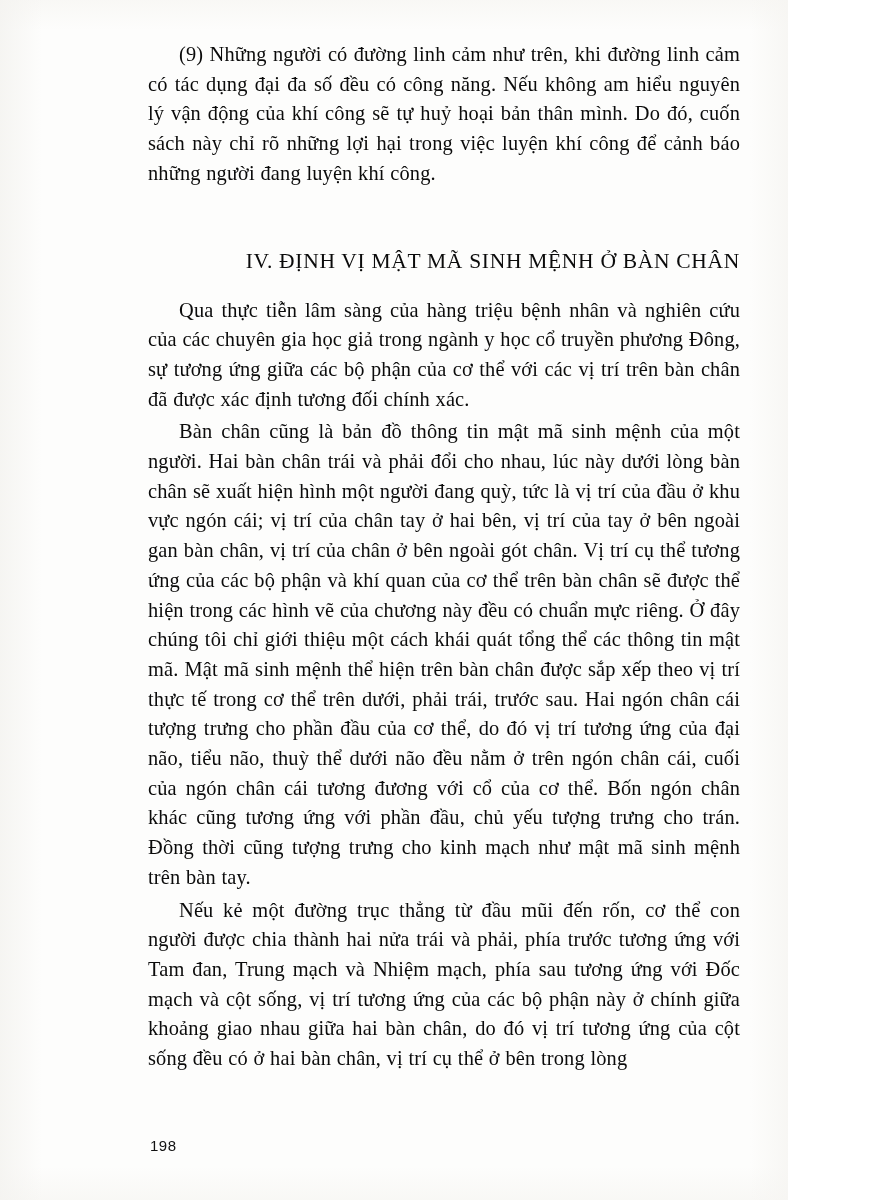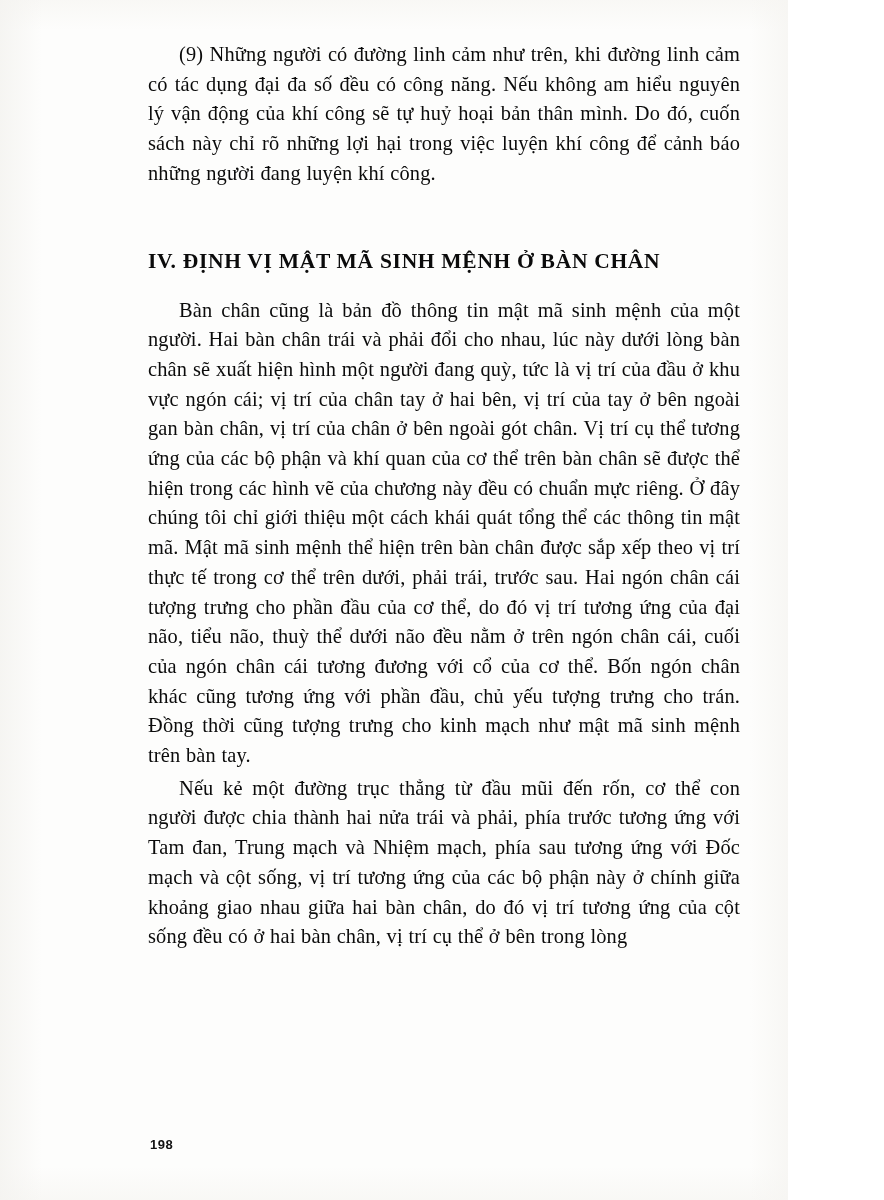--- a/index.html
+++ b/index.html
@@ -46,38 +46,38 @@
     letter-spacing: 0.15px;
     word-spacing: 0.4px;
   }
   p.para.tight {
     margin-bottom: 0;
   }
   h2.section-heading {
     margin: 22px 0 14px 0;
     font-size: 21.5px;
     line-height: 30px;
-    font-weight: bold;
-    text-align: left;
+    font-weight: normal;
+    text-align: right;
     text-indent: 0;
     letter-spacing: 0.7px;
   }
   .spacer-after-first {
     height: 32px;
   }
   .spacer-after-heading {
     height: 6px;
   }
   .page-number {
     position: absolute;
     left: 150px;
     top: 1137px;
     font-family: "Liberation Sans", "DejaVu Sans", sans-serif;
-    font-size: 13px;
-    font-weight: bold;
+    font-size: 15px;
+    font-weight: normal;
     letter-spacing: 0.5px;
     color: #111111;
   }
 </style>
 </head>
 <body>
 
 <div class="page">
 
   <div class="scan-tint"></div>
@@ -85,20 +85,21 @@
   <div class="text-block">
 
     <p class="para">(9) Những người có đường linh cảm như trên, khi đường linh cảm có tác dụng đại đa số đều có công năng. Nếu không am hiểu nguyên lý vận động của khí công sẽ tự huỷ hoại bản thân mình. Do đó, cuốn sách này chỉ rõ những lợi hại trong việc luyện khí công để cảnh báo những người đang luyện khí công.</p>
 
     <div class="spacer-after-first"></div>
 
     <h2 class="section-heading">IV. ĐỊNH VỊ MẬT MÃ SINH MỆNH Ở BÀN CHÂN</h2>
 
     <div class="spacer-after-heading"></div>
 
+    <p class="para">Qua thực tiễn lâm sàng của hàng triệu bệnh nhân và nghiên cứu của các chuyên gia học giả trong ngành y học cổ truyền phương Đông, sự tương ứng giữa các bộ phận của cơ thể với các vị trí trên bàn chân đã được xác định tương đối chính xác.</p>
 
     <p class="para">Bàn chân cũng là bản đồ thông tin mật mã sinh mệnh của một người. Hai bàn chân trái và phải đổi cho nhau, lúc này dưới lòng bàn chân sẽ xuất hiện hình một người đang quỳ, tức là vị trí của đầu ở khu vực ngón cái; vị trí của chân tay ở hai bên, vị trí của tay ở bên ngoài gan bàn chân, vị trí của chân ở bên ngoài gót chân. Vị trí cụ thể tương ứng của các bộ phận và khí quan của cơ thể trên bàn chân sẽ được thể hiện trong các hình vẽ của chương này đều có chuẩn mực riêng. Ở đây chúng tôi chỉ giới thiệu một cách khái quát tổng thể các thông tin mật mã. Mật mã sinh mệnh thể hiện trên bàn chân được sắp xếp theo vị trí thực tế trong cơ thể trên dưới, phải trái, trước sau. Hai ngón chân cái tượng trưng cho phần đầu của cơ thể, do đó vị trí tương ứng của đại não, tiểu não, thuỳ thể dưới não đều nằm ở trên ngón chân cái, cuối của ngón chân cái tương đương với cổ của cơ thể. Bốn ngón chân khác cũng tương ứng với phần đầu, chủ yếu tượng trưng cho trán. Đồng thời cũng tượng trưng cho kinh mạch như mật mã sinh mệnh trên bàn tay.</p>
 
     <p class="para tight">Nếu kẻ một đường trục thẳng từ đầu mũi đến rốn, cơ thể con người được chia thành hai nửa trái và phải, phía trước tương ứng với Tam đan, Trung mạch và Nhiệm mạch, phía sau tương ứng với Đốc mạch và cột sống, vị trí tương ứng của các bộ phận này ở chính giữa khoảng giao nhau giữa hai bàn chân, do đó vị trí tương ứng của cột sống đều có ở hai bàn chân, vị trí cụ thể ở bên trong lòng</p>
 
   </div>
 
   <div class="page-number">198</div>
 
 </div>

